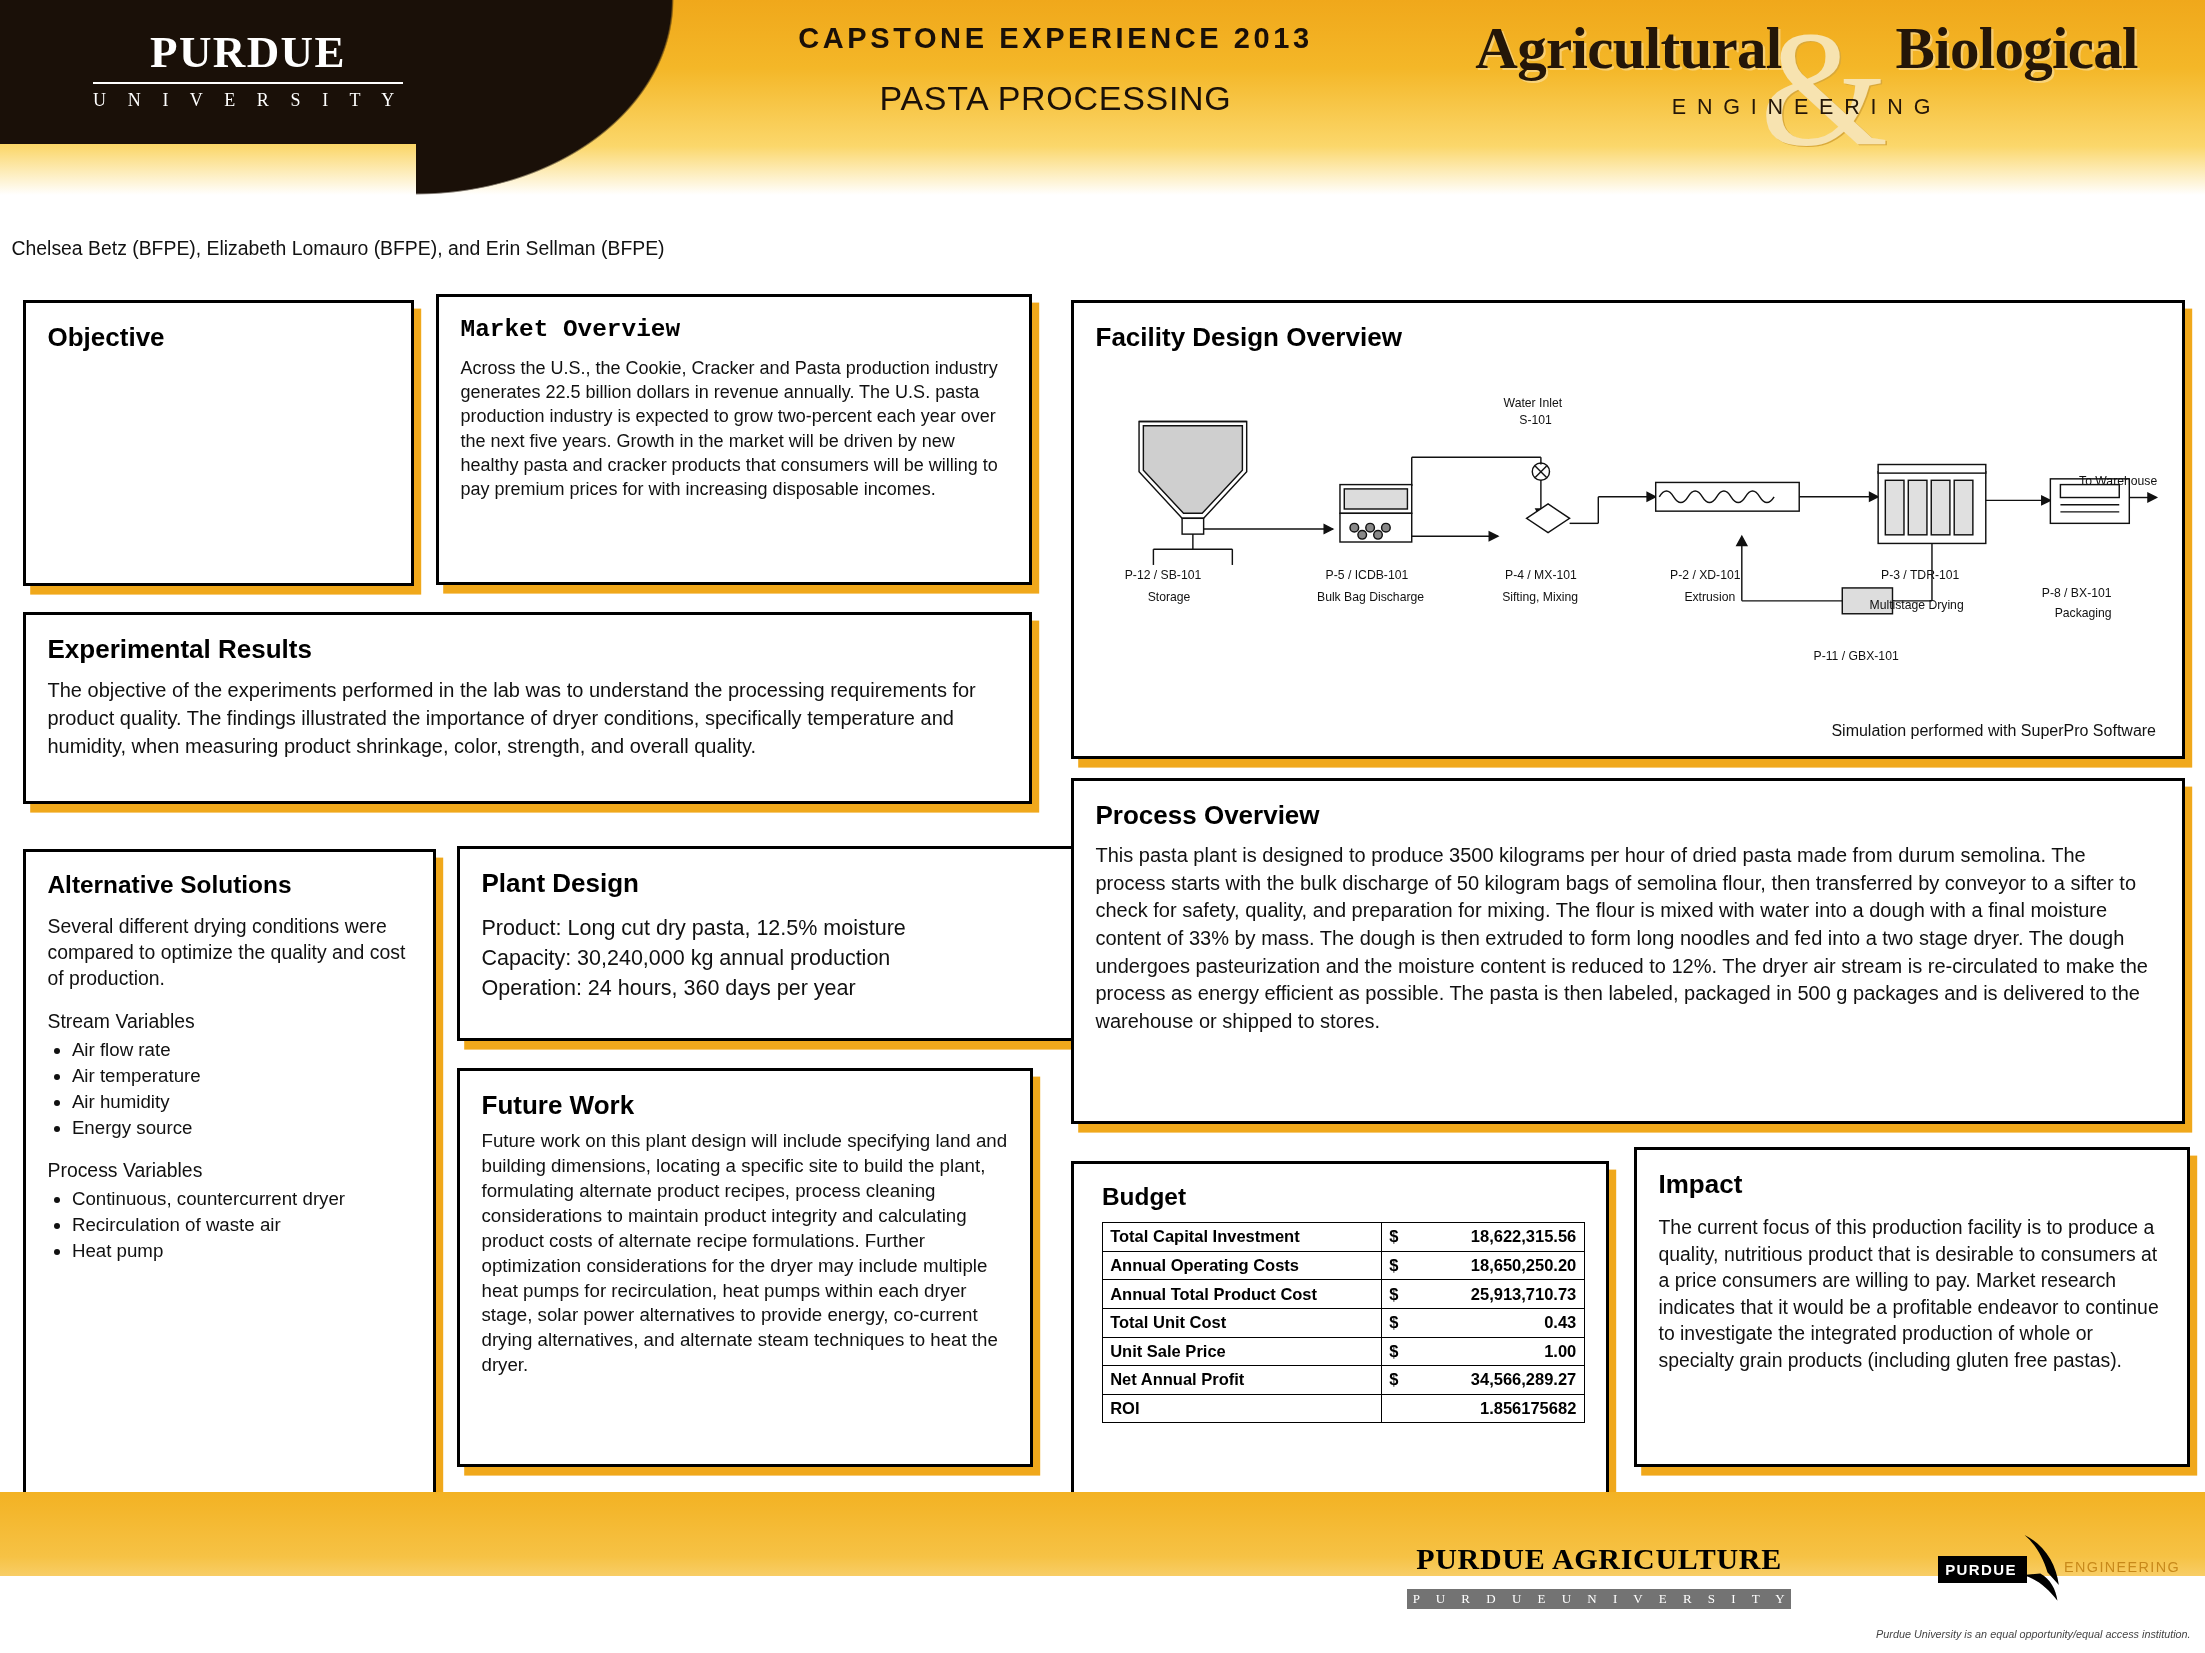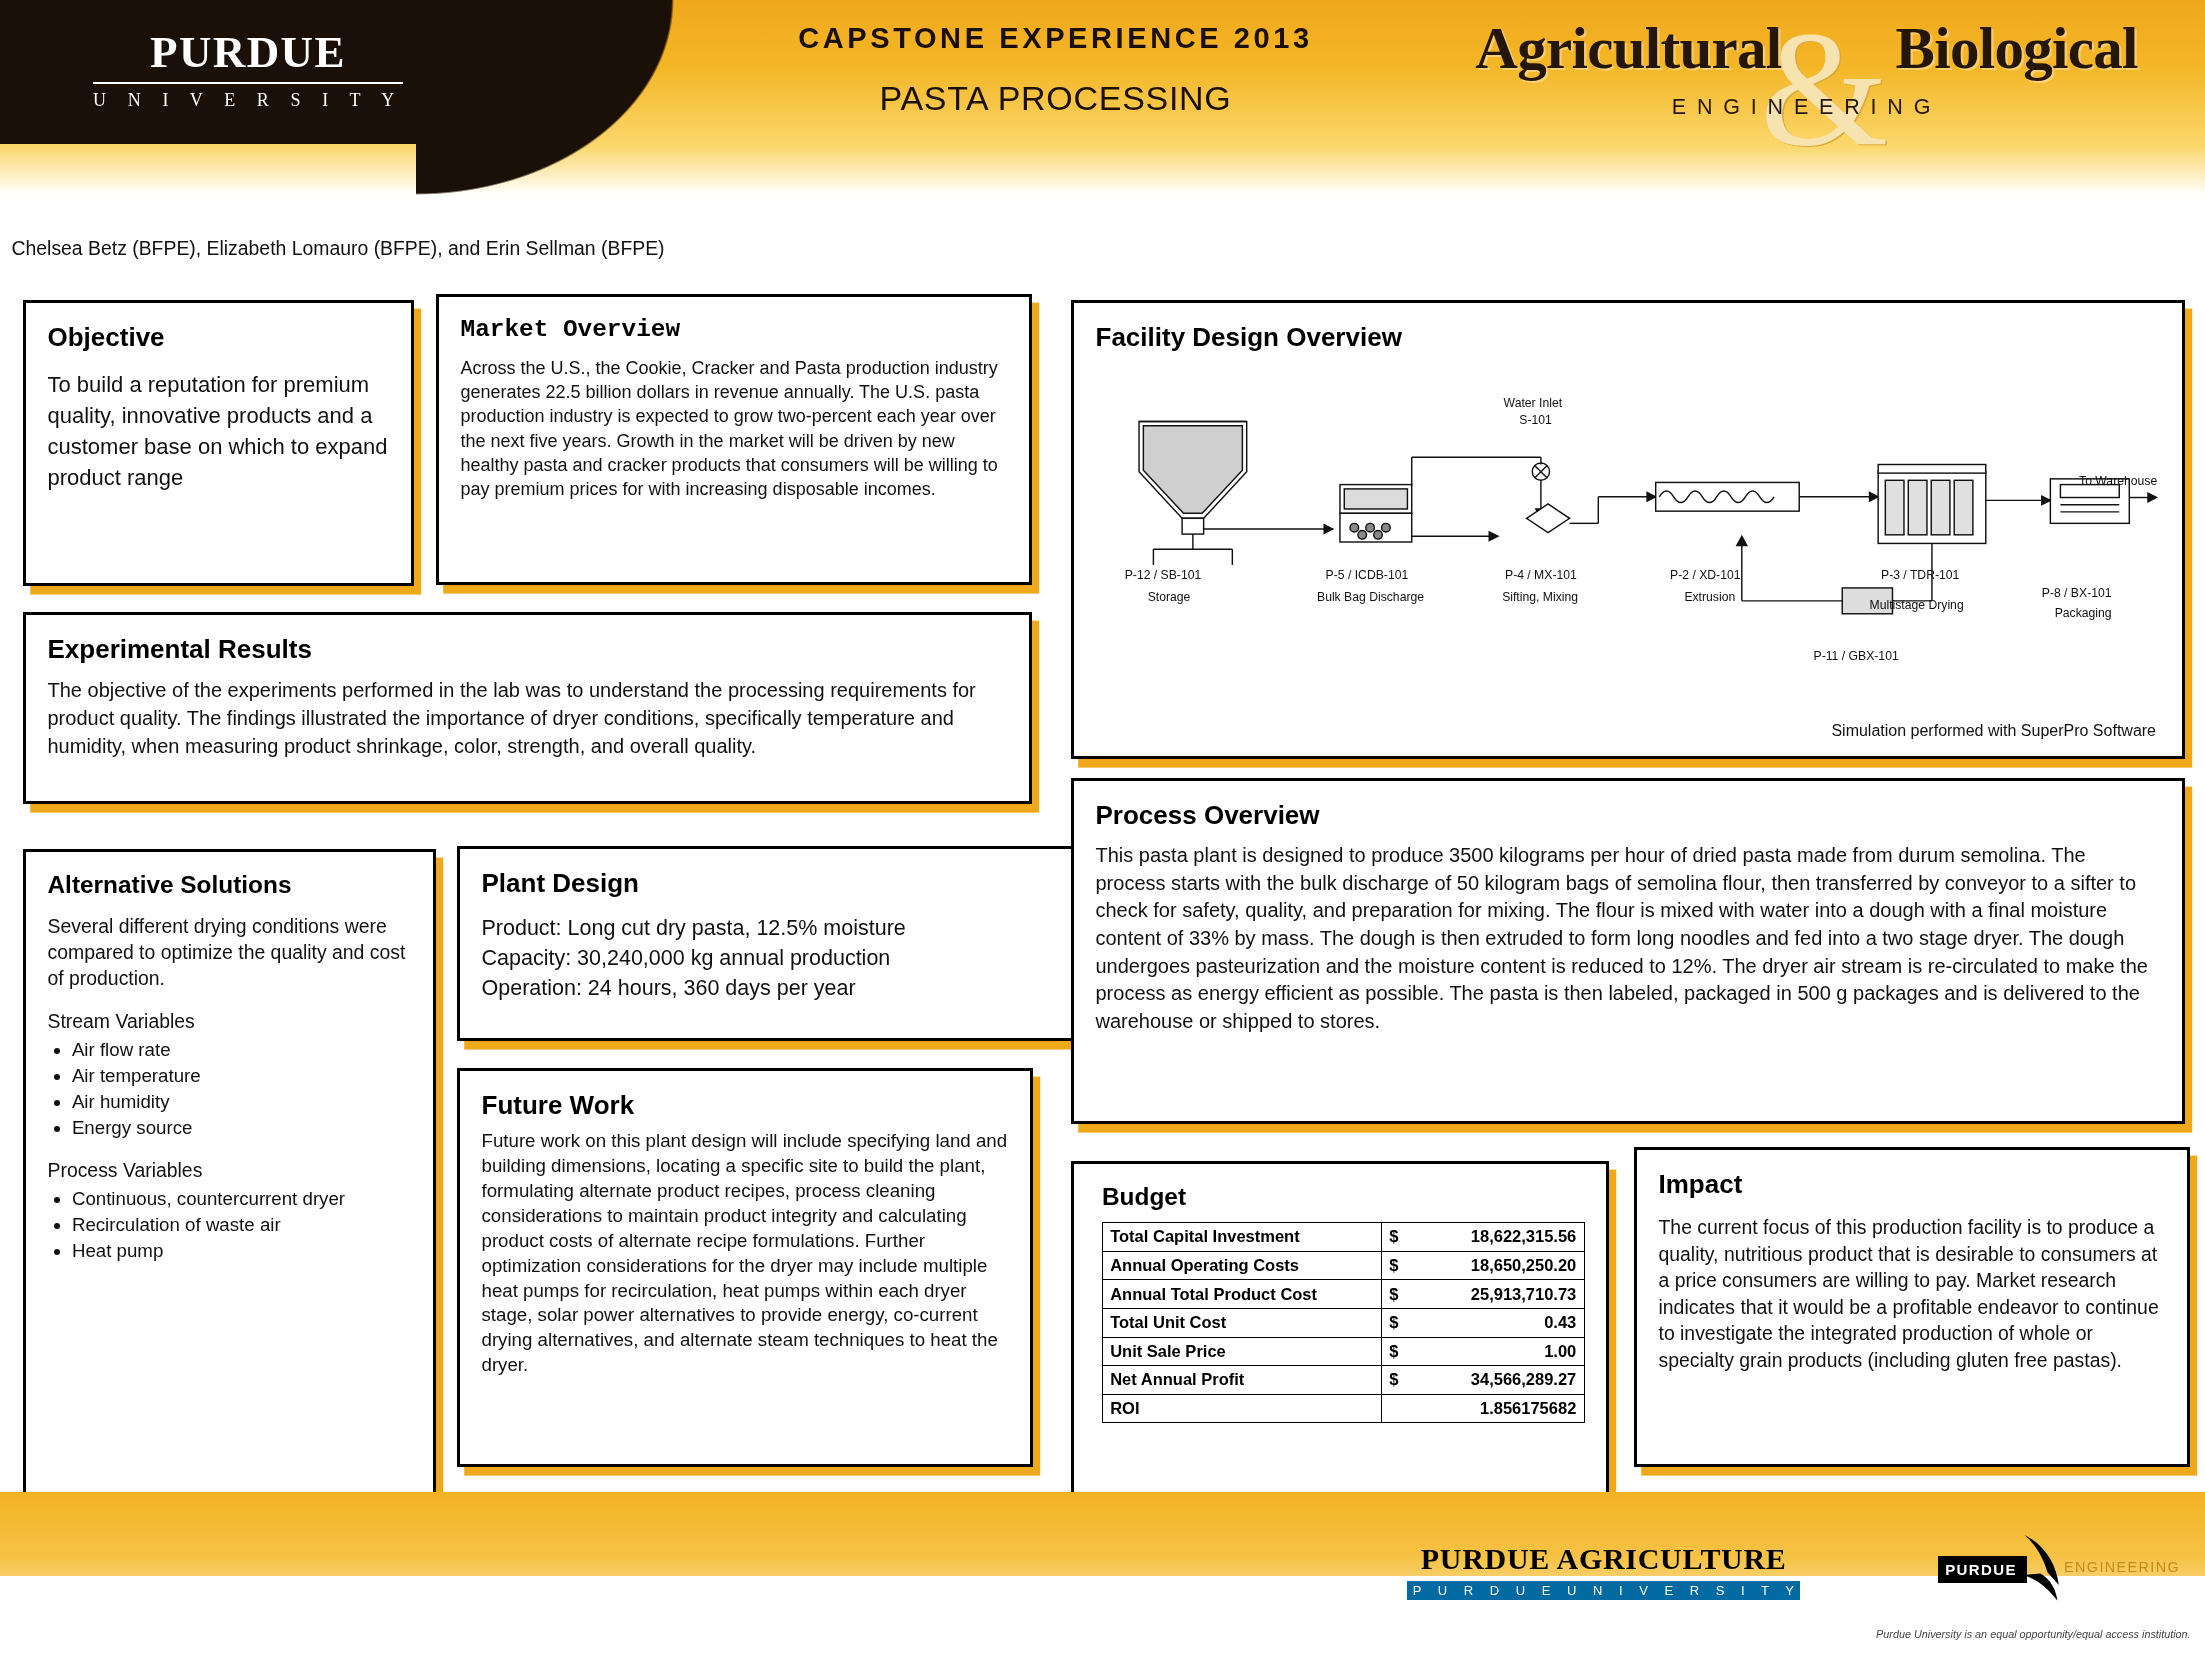--- a/index.html
+++ b/index.html
@@ -258,27 +258,27 @@
     text-align: center;
   }
   .pa-logo .pa-main {
     font-family: "Liberation Serif", serif;
     font-size: 30px;
     font-weight: bold;
     color: #000;
     letter-spacing: 0.7px;
   }
   .pa-logo .pa-sub {
-    background: #0369a1;
+    background: #737373;
     color: #fff;
-    font-family: Liberation Sans, sans-serif;
+    font-family: Liberation Serif, serif;
     font-size: 13px;
     letter-spacing: 6.5px;
     padding: 2.2px 0 2.2px 5.7px;
-    margin-top: 5px;
+    margin-top: 13px;
   }
   .pe-logo {
     position: absolute;
     left: 1938px; top: 1536px;
     width: 230px;
     height: 79px;
   }
   .pe-block {
     position: absolute;
     left: 0; top: 20px;
@@ -341,21 +341,20 @@
       <span class="bio">Biological</span>
     </div>
     <div class="abe-line2">ENGINEERING</div>
   </div>
 </div>
 
 <div class="authors">Chelsea Betz (BFPE), Elizabeth Lomauro (BFPE), and Erin Sellman (BFPE)</div>
 
 <div class="panel pad-lg" id="objective">
   <h2>Objective</h2>
-  <p>To build a reputation for premium quality, innovative products and a customer base on which to expand product range</p>
 </div>
 
 <div class="panel pad-lg" id="market">
   <h2>Market Overview</h2>
   <p>Across the U.S., the Cookie, Cracker and Pasta production industry generates 22.5 billion dollars in revenue annually. The U.S. pasta production industry is expected to grow two-percent each year over the next five years. Growth in the market will be driven by new healthy pasta and cracker products that consumers will be willing to pay premium prices for with increasing disposable incomes.</p>
 </div>
 
 <div class="panel pad-lg" id="experimental">
   <h2>Experimental Results</h2>
   <p>The objective of the experiments performed in the lab was to understand the processing requirements for product quality. The findings illustrated the importance of dryer conditions, specifically temperature and humidity, when measuring product shrinkage, color, strength, and overall quality.</p>

